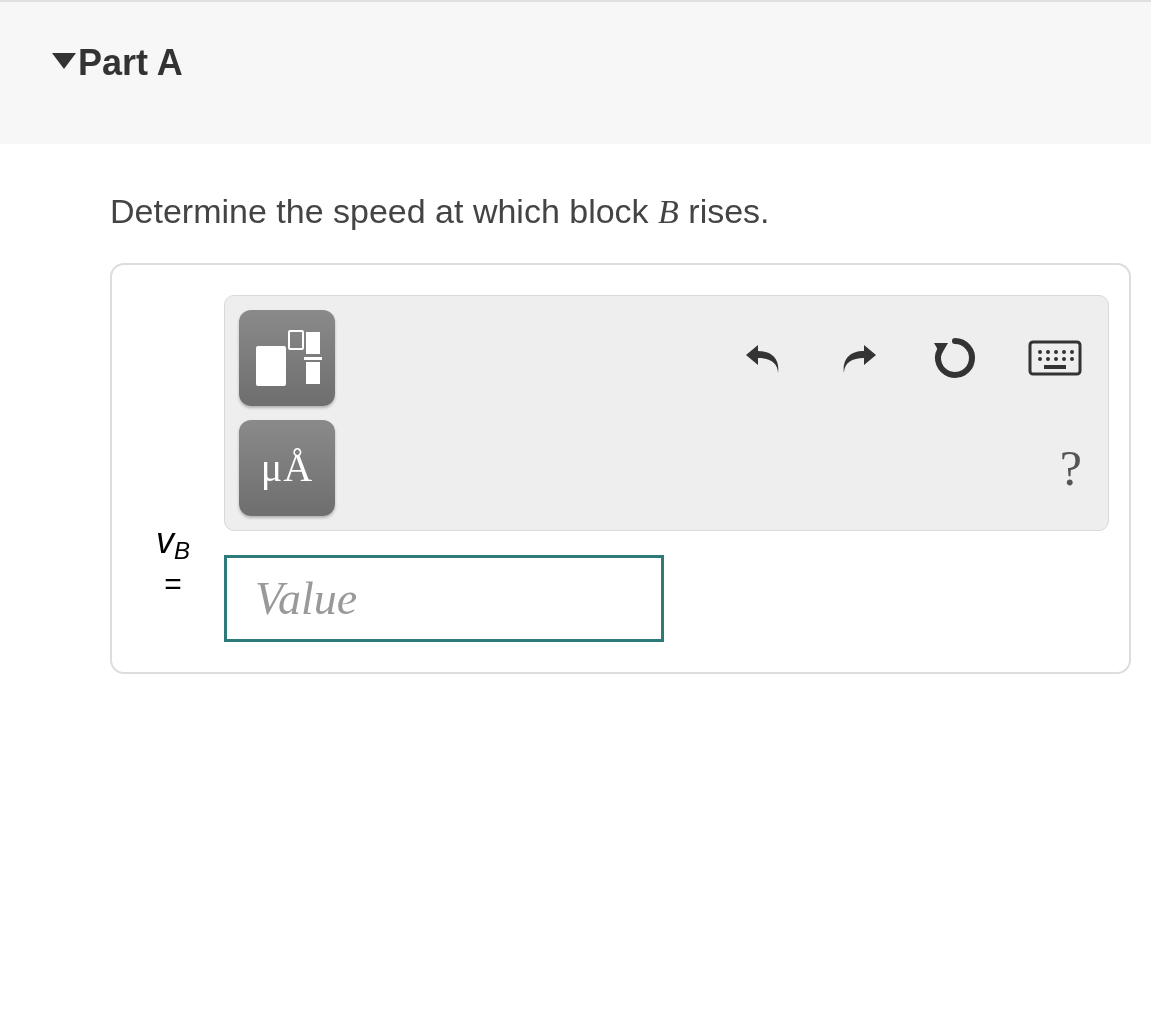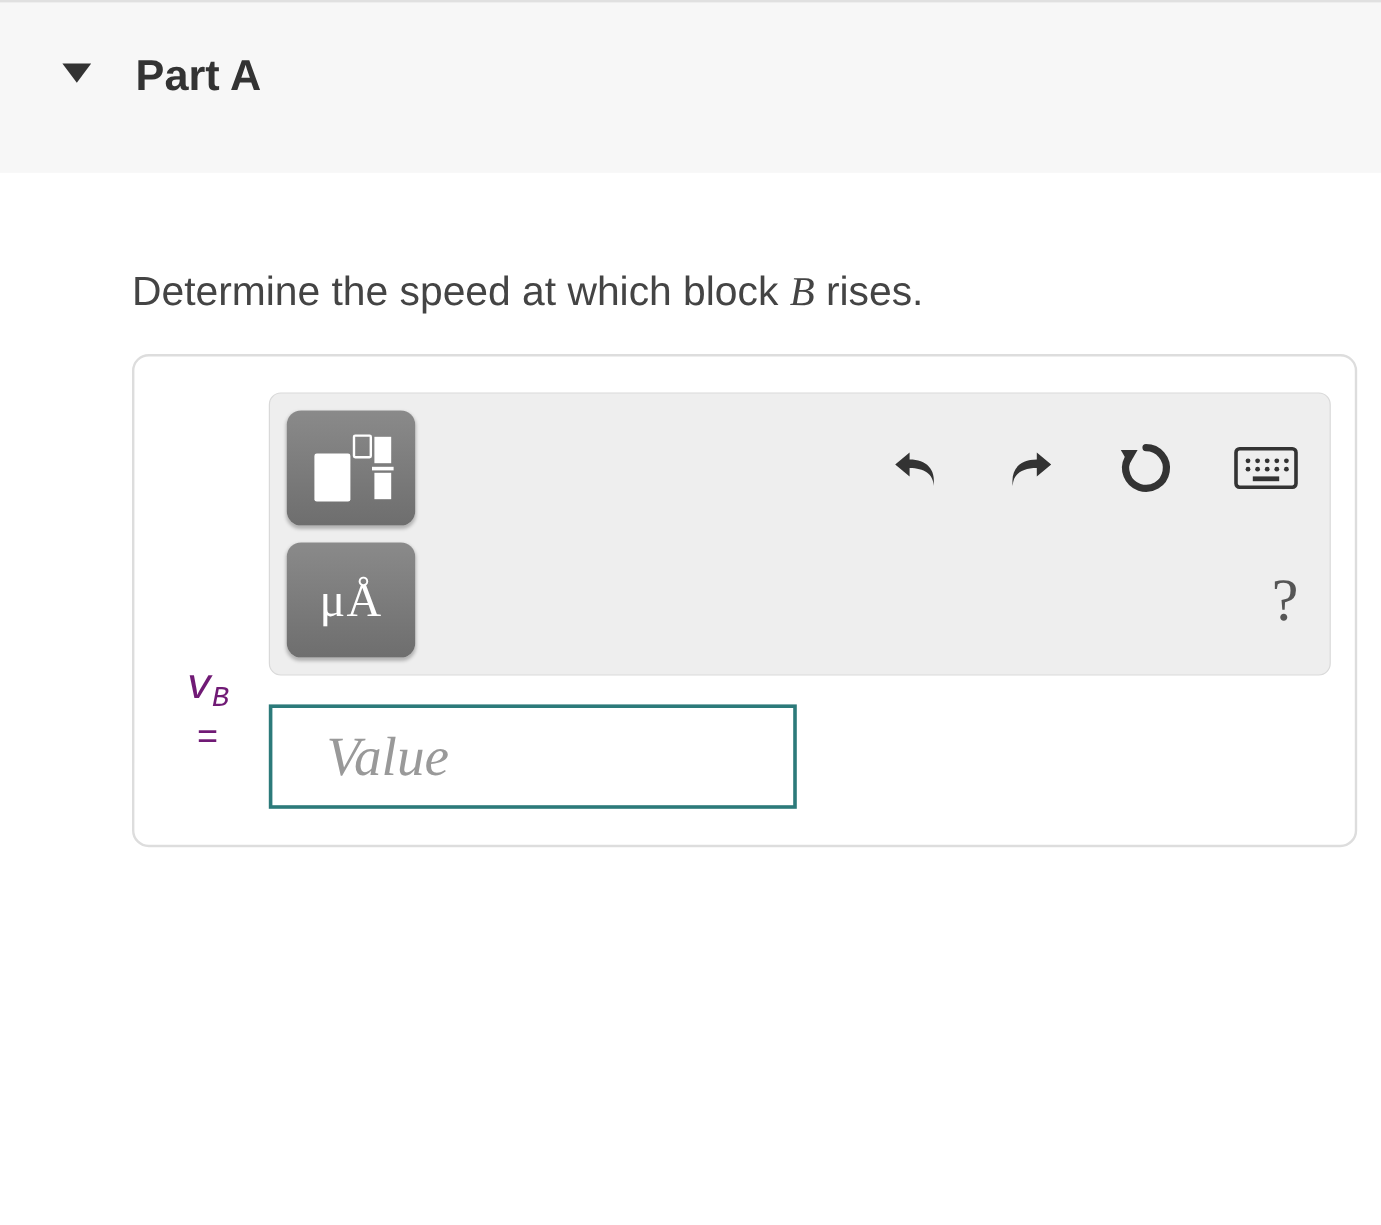--- a/index.html
+++ b/index.html
@@ -10,60 +10,58 @@
     background: #fff;
     color: #333;
     width: 1151px;
   }
   .part-header {
     background: #f7f7f7;
     border-top: 2px solid #e0e0e0;
     padding: 40px 20px 60px 50px;
     display: flex;
     align-items: center;
-    gap: 35px;
   }
   .part-title {
     font-size: 36px;
     font-weight: bold;
     color: #333;
   }
   .part-body {
     padding: 45px 20px 30px 110px;
     font-size: 34px;
     color: #444;
   }
   .prompt-text {
     line-height: 1.35;
     margin-bottom: 28px;
     font-weight: 400;
-    margin-top: 32px;
   }
   .math-it { font-style: italic; font-family: 'Georgia', 'Times New Roman', serif; }
   .instructions {
     font-weight: bold;
     color: #333;
     line-height: 1.3;
     margin-bottom: 28px;
   }
   .answer-panel {
     border: 2px solid #ddd;
     border-radius: 14px;
     padding: 30px 20px 30px 22px;
   }
   .answer-inner {
     display: flex;
     align-items: flex-end;
     gap: 12px;
   }
   .var-label {
-    font-family: Liberation Mono, monospace;
+    font-family: Liberation Sans, sans-serif;
     font-style: italic;
     font-size: 36px;
-    color: #701a75;
+    color: #000000;
     width: 78px;
     text-align: center;
     line-height: 1.2;
     padding-bottom: 40px;
   }
   .var-label .sub { font-size: 24px; position: relative; top: 6px; }
   .var-label .eq { font-style: normal; display:block; font-size: 30px; margin-top: 4px;}
   .main-col { flex: 1; }
   .toolbar {
     background: #eeeeee;
@@ -76,21 +74,21 @@
     margin-bottom: 24px;
   }
   .toolbar-row {
     display: flex;
     align-items: center;
     justify-content: space-between;
   }
   .toolbar-row .left-group { display: flex; gap: 12px; }
   .toolbar-row .right-group { display: flex; align-items: center; gap: 42px; }
   .tool-btn {
-    width: 107px;
+    width: 96px;
     height: 96px;
     background: linear-gradient(#8a8a8a, #6e6e6e);
     border: none;
     border-radius: 12px;
     box-shadow: 0 2px 3px rgba(0,0,0,.25);
     color: #fff;
     font-size: 36px;
     display: flex;
     align-items: center;
     justify-content: center;
@@ -151,21 +149,21 @@
     gap: 8px;
     width: 440px;
   }
   .input-field {
     border: 3px solid #2c7a7a;
     background: #fff;
     font-family: Georgia, 'Times New Roman', serif;
     font-style: italic;
     font-size: 46px;
     color: #999;
-    padding: 14px 45px;
+    padding: 14px 28px;
     width: 100%;
     outline: none;
   }
   .input-field::placeholder { color: #999; font-style: italic; }
 </style>
 </head>
 <body>
 
 <div class="part-header">
   <span>

